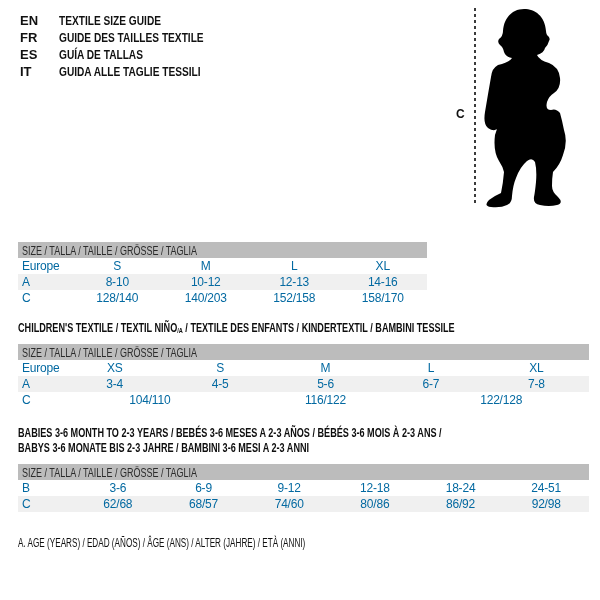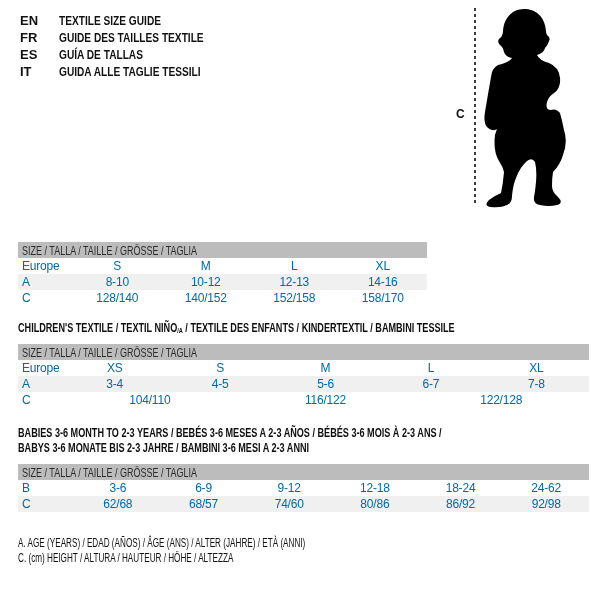--- a/index.html
+++ b/index.html
@@ -133,21 +133,21 @@
     <div class="trow shaded">
       <span class="tlabel">A</span>
       <span class="tcell">8-10</span>
       <span class="tcell">10-12</span>
       <span class="tcell">12-13</span>
       <span class="tcell">14-16</span>
     </div>
     <div class="trow">
       <span class="tlabel">C</span>
       <span class="tcell">128/140</span>
-      <span class="tcell">140/152</span>
+      <span class="tcell">140/203</span>
       <span class="tcell">152/158</span>
       <span class="tcell">158/170</span>
     </div>
   </div>
 
   <div class="section-title" style="top:320px;">
     <span class="cond sx70"><span>CHILDREN'S TEXTILE / TEXTIL NIÑO</span><span class="subscript">/A</span><span> / TEXTILE DES ENFANTS / KINDERTEXTIL / BAMBINI TESSILE</span></span>
   </div>
   <div class="size-table t-children">
     <div class="thead">
@@ -185,35 +185,32 @@
     <div class="thead">
       <span class="cond sx75">SIZE / TALLA / TAILLE / GRÖSSE / TAGLIA</span>
     </div>
     <div class="trow">
       <span class="tlabel">B</span>
       <span class="tcell">3-6</span>
       <span class="tcell">6-9</span>
       <span class="tcell">9-12</span>
       <span class="tcell">12-18</span>
       <span class="tcell">18-24</span>
-      <span class="tcell">24-62</span>
+      <span class="tcell">24-51</span>
     </div>
     <div class="trow shaded">
       <span class="tlabel">C</span>
       <span class="tcell">62/68</span>
       <span class="tcell">68/57</span>
       <span class="tcell">74/60</span>
       <span class="tcell">80/86</span>
       <span class="tcell">86/92</span>
       <span class="tcell">92/98</span>
     </div>
   </div>
 
   <div class="footnotes">
     <div class="footnote-line">
       <span class="cond sx68">A. AGE (YEARS) / EDAD (AÑOS) / ÂGE (ANS) / ALTER (JAHRE) / ETÀ (ANNI)</span>
     </div>
-    <div class="footnote-line">
-      <span class="cond sx68">C. (cm) HEIGHT / ALTURA / HAUTEUR / HÖHE / ALTEZZA</span>
-    </div>
   </div>
 
 </div>
 
 </body></html>

